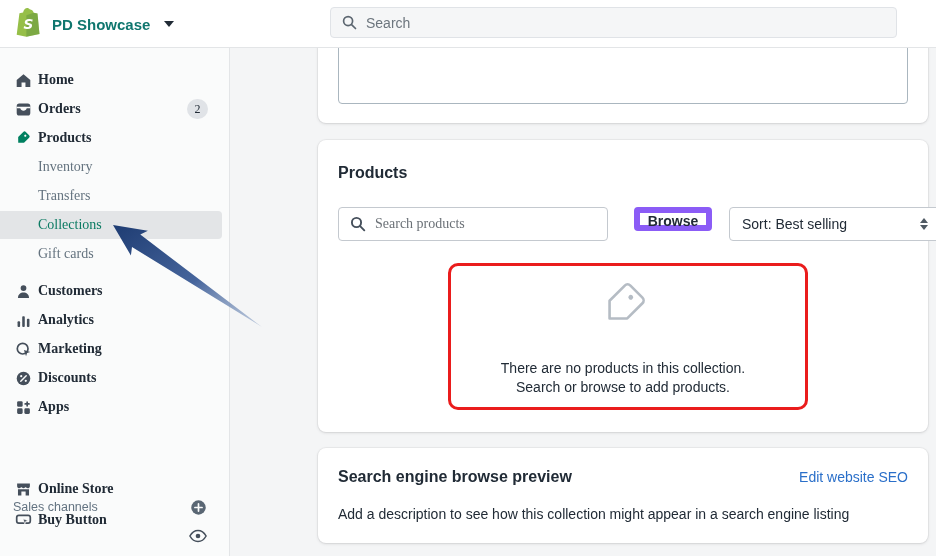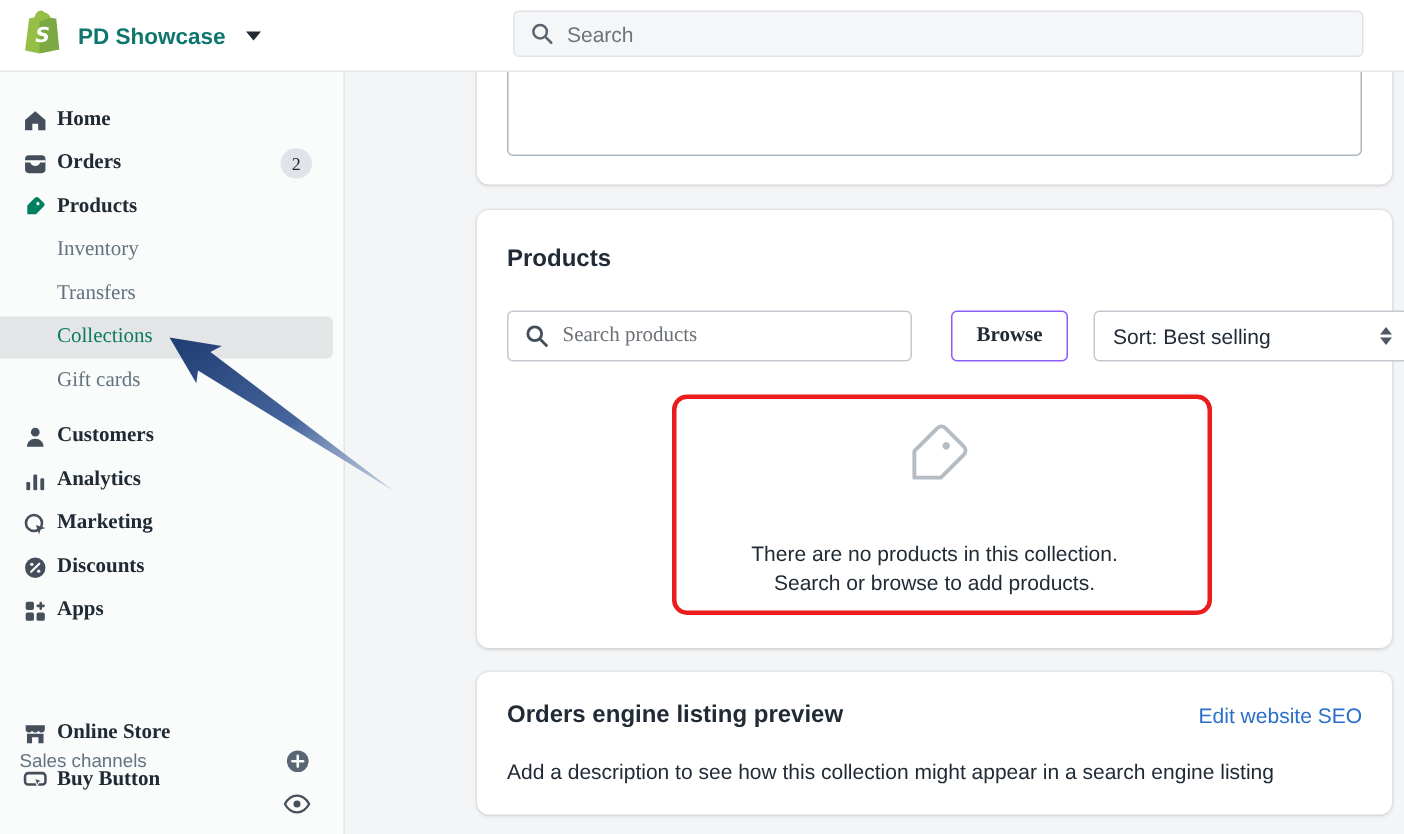--- a/index.html
+++ b/index.html
@@ -5,21 +5,21 @@
   * { margin:0; padding:0; box-sizing:border-box; }
   html,body { width:936px; height:556px; overflow:hidden; }
   body { font-family:"Liberation Sans","DejaVu Sans",sans-serif; background:#f4f5f6; color:#212b36; }
   #stage { position:relative; width:936px; height:556px; }
 
   
   .header { position:absolute; left:0; top:0; width:936px; height:48px; background:#fff; border-bottom:1px solid #e3e5e7; z-index:5; }
   .header-left { position:absolute; left:14px; top:0; height:48px; display:flex; align-items:center; gap:10px; }
   .store-name { font-size:15px; font-weight:700; color:#0f766e; }
   .caret { width:0; height:0; border-left:5px solid transparent; border-right:5px solid transparent; border-top:6px solid #212b36; margin-left:4px; }
-  .topsearch { position:absolute; left:330px; top:7px; width:567px; height:31px; background:#f5f6f7; border:1px solid #e0e3e7; border-radius:4px; display:flex; align-items:center;margin-left:12px; }
+  .topsearch { position:absolute; left:330px; top:7px; width:567px; height:31px; background:#f5f6f7; border:1px solid #e0e3e7; border-radius:4px; display:flex; align-items:center; }
   .topsearch svg { margin:0 9px 0 11px; flex:0 0 auto; }
   .topsearch input { border:none; outline:none; background:transparent; font-family:inherit; font-size:14px; color:#212b36; width:100%; }
   .topsearch input::placeholder { color:#6c757d; }
 
   
   .sidebar { position:absolute; left:0; top:48px; width:230px; height:508px; background:#fafbfb; border-right:1px solid #e3e5e7; z-index:4; }
   .nav-item { position:absolute; left:0; width:222px; height:28px; display:flex; align-items:center; cursor:pointer;font-family:Liberation Serif, serif; }
   .nav-icon { position:absolute; left:13px; width:20px; height:20px; display:flex; align-items:center; justify-content:center; }
   .nav-label { position:absolute; left:38px; font-size:14px; font-weight:700; color:#212b36; white-space:nowrap; }
   .nav-item.sub .nav-label { font-weight:400; color:#64737f; }
@@ -35,21 +35,21 @@
 
   #card-description { top:-44px; height:167px; }
   #desc-textarea { position:absolute; left:20px; top:28px; width:570px; height:120px; border:1px solid #aab6bf; border-radius:4px; background:#fff; resize:none; font-family:inherit; font-size:14px; padding:8px; outline:none; }
 
   #card-products { top:140px; height:292px; }
   .controls-row { position:absolute; left:20px; top:67px; height:34px; width:570px; }
   .prod-search { position:absolute; left:0; top:0; width:270px; height:34px; border:1px solid #c4c9cf; border-radius:4px; background:#fff; display:flex; align-items:center; }
   .prod-search svg { margin:0 9px 0 11px; flex:0 0 auto; }
   .prod-search input { border:none; outline:none; background:transparent; font-family:Liberation Serif, serif; font-size:14px; color:#212b36; width:100%; }
   .prod-search input::placeholder { color:#6b7177; }
-  .browse-btn { position:absolute; left:296px; top:0; width:78px; height:34px; background:#fff; border:1px solid #8b5cf6; border-radius:4px; font-family:Liberation Serif, serif; font-size:14px; font-weight:700; color:#212b36; cursor:pointer; }
+  .browse-btn { position:absolute; left:296px; top:0; width:78px; height:24px; background:#fff; border:6px solid #8b5cf6; border-radius:4px; font-family:Liberation Sans, sans-serif; font-size:14px; font-weight:700; color:#212b36; cursor:pointer; }
   .sort-select { position:absolute; left:391px; top:0; width:212px; height:34px; background:#fff; border:1px solid #c4c9cf; border-radius:4px; display:flex; align-items:center; padding:0 12px; font-size:14px; color:#212b36; cursor:pointer; }
   .sort-arrows { margin-left:auto; display:flex; flex-direction:column; gap:2px; align-items:center; }
   .sort-arrows i { display:block; width:0; height:0; border-left:4px solid transparent; border-right:4px solid transparent; }
   .sort-arrows .up { border-bottom:5px solid #505a64; }
   .sort-arrows .dn { border-top:5px solid #505a64; }
 
   .empty-state { position:absolute; left:0; top:139px; width:610px; text-align:center; }
   .empty-tag { display:inline-block; }
   .empty-text { margin-top:24px; font-size:14px; line-height:19px; color:#212b36; }
   .red-annot { position:absolute; left:130px; top:123px; width:360px; height:147px; border:3px solid #ea1c1c; border-radius:10px; pointer-events:none; }
@@ -263,21 +263,21 @@
       </svg>
       <div class="empty-text">
         <div>There are no products in this collection.</div>
         <div>Search or browse to add products.</div>
       </div>
     </div>
     <div class="red-annot"></div>
   </div>
 
   <div class="card" id="card-seo">
-    <div class="card-title">Orders engine listing preview</div>
+    <div class="card-title">Search engine browse preview</div>
     <a class="seo-link">Edit website SEO</a>
     <div class="seo-desc">Add a description to see how this collection might appear in a search engine listing</div>
   </div>
 
   <svg id="arrow-annot" width="165" height="120" viewBox="0 0 165 120">
     <defs>
       <linearGradient id="arrowGrad" x1="0%" y1="0%" x2="100%" y2="100%">
         <stop offset="0%" stop-color="#1e3c72"></stop>
         <stop offset="55%" stop-color="#46659c"></stop>
         <stop offset="100%" stop-color="#a9bad4" stop-opacity="0.7"></stop>

